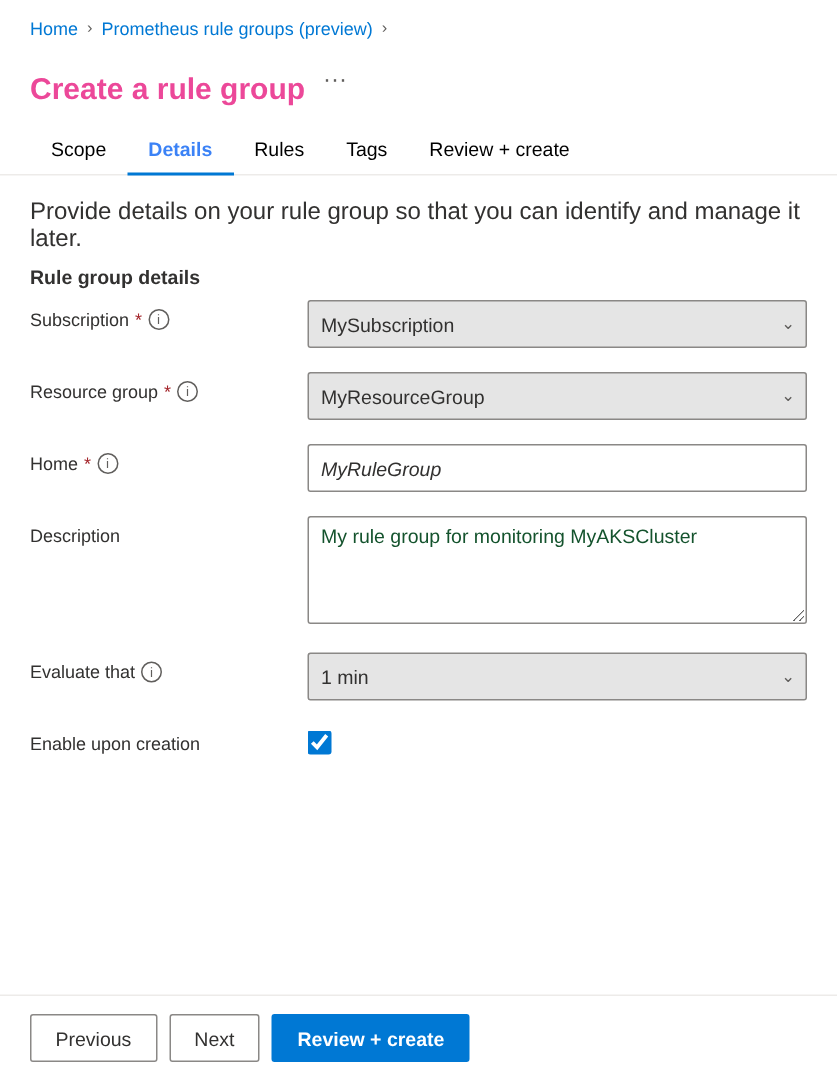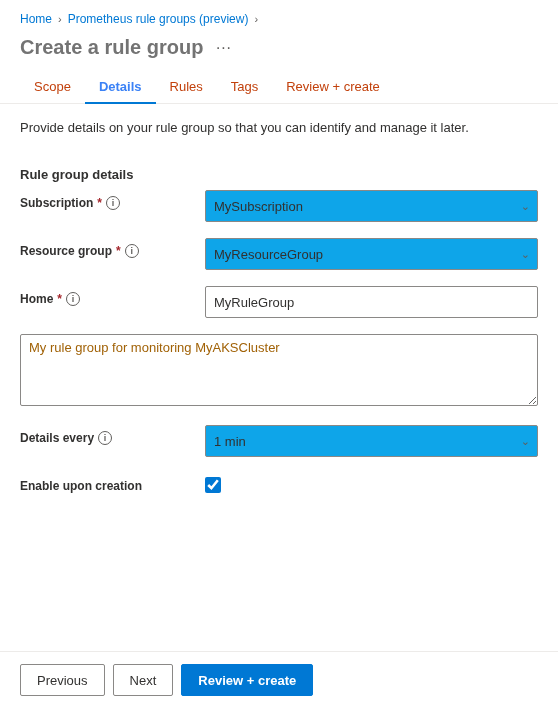--- a/index.html
+++ b/index.html
@@ -33,58 +33,59 @@
 
     .page-header {
       display: flex;
       align-items: center;
       gap: 8px;
       padding: 4px 20px 12px 20px;
     }
     .page-title {
       font-size: 20px;
       font-weight: 600;
-      color: #737373;
+      color: #ec4899;
+      margin-top: 13px;
     }
     .more-icon {
       color: #605e5c;
       font-size: 16px;
       cursor: pointer;
       padding: 2px 4px;
     }
 
     .tabs {
       display: flex;
       border-bottom: 1px solid #edebe9;
       padding: 0 20px;
       gap: 0;
     }
     .tab {
       padding: 8px 14px;
       font-size: 13px;
-      color: #c2410c;
+      color: #000000;
       cursor: pointer;
       border-bottom: 2px solid transparent;
       margin-bottom: -1px;
       white-space: nowrap;
     }
     .tab.active {
       color: #3b82f6;
       border-bottom: 2px solid #0078d4;
       font-weight: 600;
     }
 
     .content {
       padding: 16px 20px;
     }
 
     .info-text {
-      font-size: 13px;
-      color: #323130;
-      margin-bottom: 32px;
+      font-size: 16px;
+      color: #323130;
+      margin-bottom: 8px;
     }
 
     .section-title {
       font-size: 13px;
       font-weight: 700;
       color: #323130;
       margin-bottom: 8px;
     }
 
     .form-row {
@@ -94,21 +95,20 @@
     }
     .form-label {
       width: 185px;
       min-width: 185px;
       font-size: 12px;
       color: #323130;
       padding-top: 6px;
       display: flex;
       align-items: flex-end;
       gap: 4px;
-      font-weight: bold;
     }
     .required { color: #a4262c; }
     .info-icon {
       width: 14px;
       height: 14px;
       border-radius: 50%;
       border: 1px solid #605e5c;
       color: #605e5c;
       font-size: 9px;
       display: inline-flex;
@@ -126,21 +126,21 @@
       position: relative;
       width: 100%;
     }
     .select-box {
       width: 100%;
       border: 1px solid #8a8886;
       border-radius: 2px;
       padding: 5px 30px 5px 8px;
       font-size: 13px;
       color: #323130;
-      background: #0ea5e9;
+      background: #e5e5e5;
       appearance: none;
       cursor: pointer;
       height: 32px;
     }
     .select-chevron {
       position: absolute;
       right: 8px;
       top: 50%;
       transform: translateY(-50%);
       color: #605e5c;
@@ -149,54 +149,55 @@
     }
 
     .text-input {
       width: 100%;
       border: 1px solid #8a8886;
       border-radius: 2px;
       padding: 5px 8px;
       font-size: 13px;
       color: #323130;
       height: 32px;
+      font-style: italic;
     }
 
     .textarea-wrapper {
       position: relative;
       width: 100%;
     }
     .text-area {
       width: 100%;
       border: 1px solid #8a8886;
       border-radius: 2px;
       padding: 5px 8px;
       font-size: 13px;
-      color: #a16207;
+      color: #14532d;
       height: 72px;
       resize: vertical;
       font-family: inherit;
     }
 
     .checkbox-wrapper {
       display: flex;
       align-items: center;
       gap: 6px;
       padding-top: 4px;
     }
     .checkbox-input {
       width: 16px;
       height: 16px;
       accent-color: #0078d4;
       cursor: pointer;
     }
 
     .footer {
       position: absolute;
-      bottom: 12px;
+      bottom: 0;
       left: 0;
       right: 0;
       border-top: 1px solid #edebe9;
       padding: 12px 20px;
       display: flex;
       gap: 8px;
       background: #fff;
     }
 
     .btn {
@@ -279,30 +280,33 @@
       <span>Home</span>
       <span class="required">*</span>
       <i class="info-icon">i</i>
     </div>
     <div class="form-control">
       <input type="text" class="text-input" value="MyRuleGroup" style="">
     </div>
   </div>
 
   <div class="form-row">
+    <div class="form-label">
+      <span>Description</span>
+    </div>
     <div class="form-control">
       <div class="textarea-wrapper">
         <textarea class="text-area" style="">My rule group for monitoring MyAKSCluster</textarea>
       </div>
     </div>
   </div>
 
   <div class="form-row">
     <div class="form-label">
-      <span>Details every</span>
+      <span>Evaluate that</span>
       <i class="info-icon">i</i>
     </div>
     <div class="form-control">
       <div class="select-wrapper">
         <select class="select-box"><option value="1 min">1 min</option><option value="5 min">5 min</option><option value="10 min">10 min</option><option value="15 min">15 min</option></select>
         <span class="select-chevron">⌄</span>
       </div>
     </div>
   </div>
 

